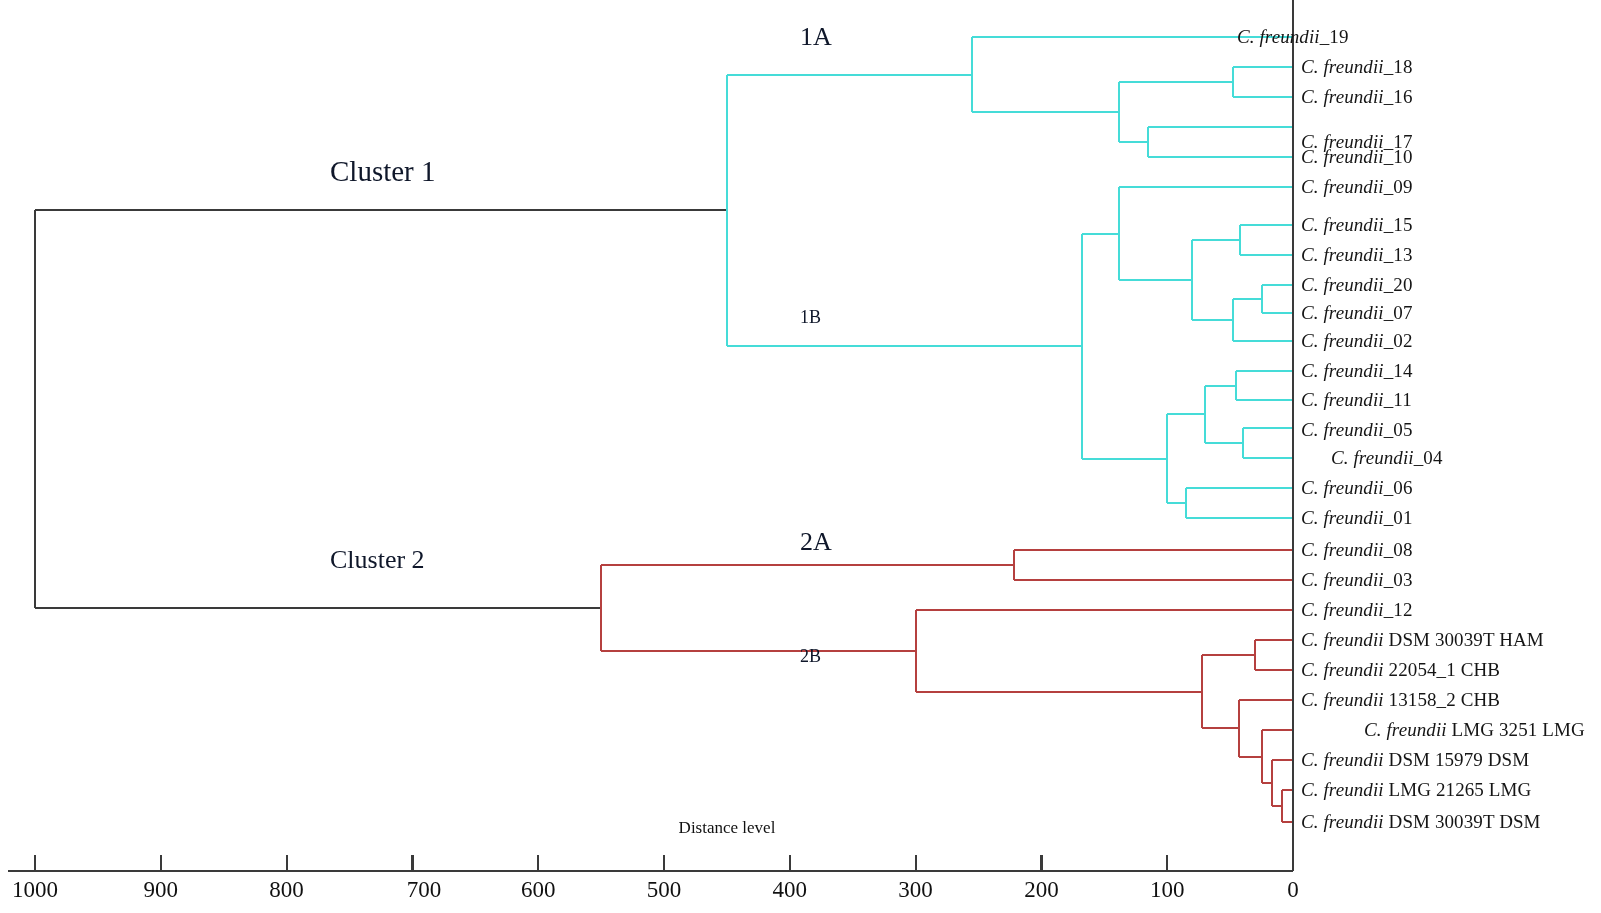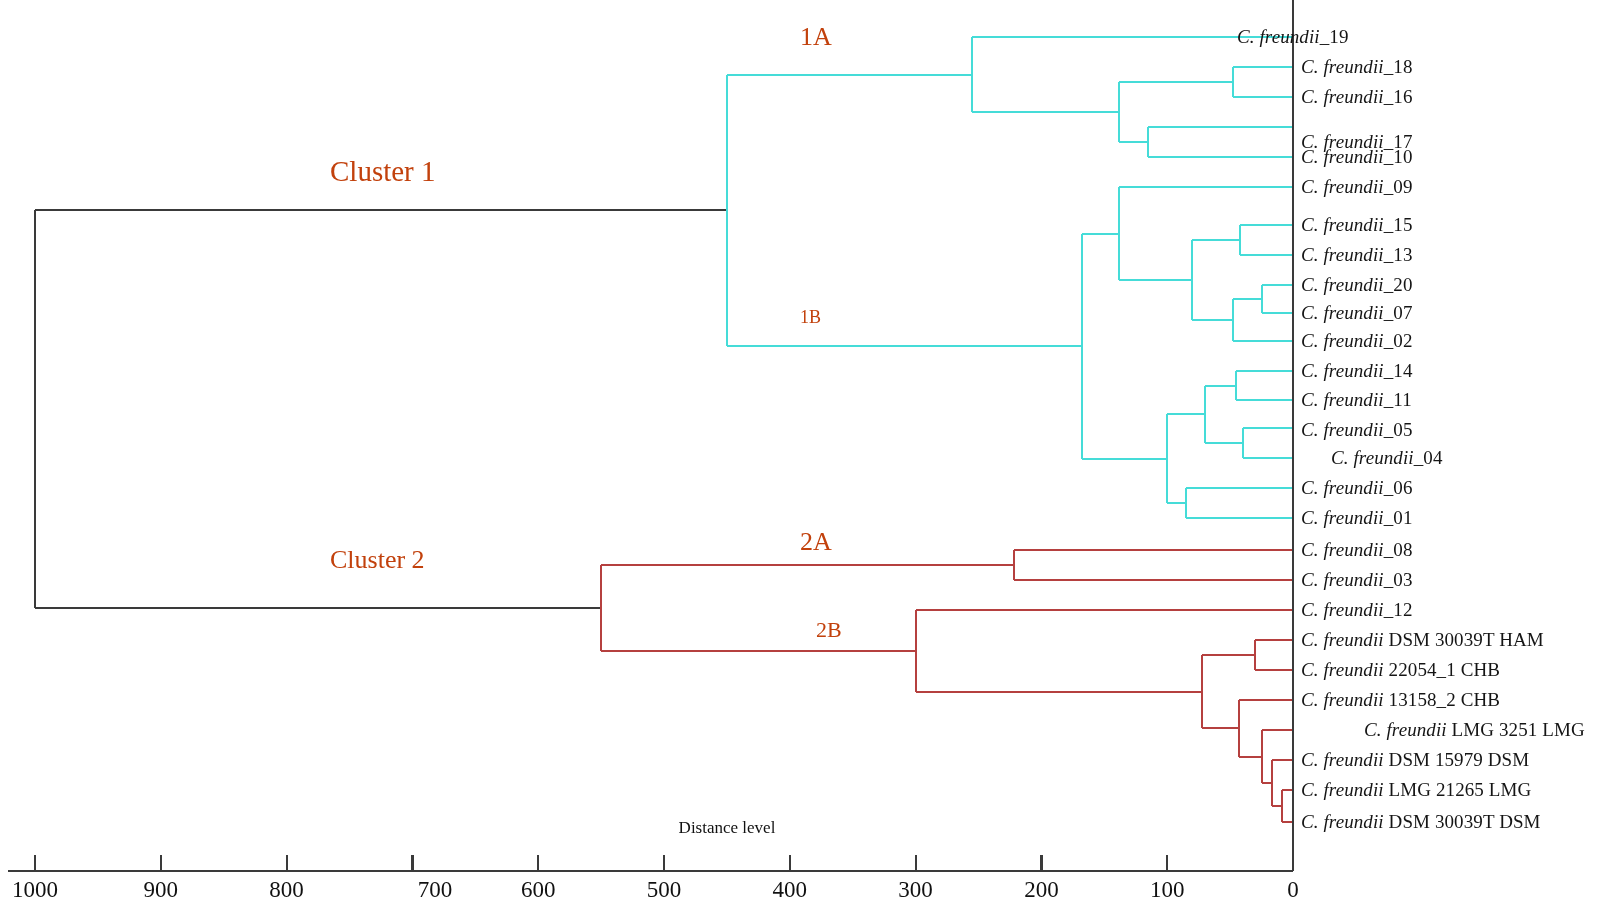--- a/index.html
+++ b/index.html
@@ -17,21 +17,21 @@
     line-height:19px;
     color:#151515;
     letter-spacing:0.1px;
   }
   .leaf-label .sp{font-style:italic;}
   .leaf-label .st{font-style:normal;}
   .cluster-tag{
     position:absolute;
     font-family:"Liberation Serif","DejaVu Serif",serif;
     font-size:25px;
-    color:#c2410c;
+    color:#0f172a;
     white-space:nowrap;
   }
   .axis-tick-label{
     position:absolute;
     font-family:"Liberation Serif","DejaVu Serif",serif;
     font-size:23px;
     color:#111;
     text-align:center;
     white-space:nowrap;
     transform:translateX(-50%);
@@ -176,27 +176,27 @@
       <div class="leaf-label" style="left: 1301px; top: 750px;"><span class="sp">C. freundii</span><span class="st"> DSM 15979 DSM</span></div>
       <div class="leaf-label" style="left: 1301px; top: 780px;"><span class="sp">C. freundii</span><span class="st"> LMG 21265 LMG</span></div>
       <div class="leaf-label" style="left: 1301px; top: 812px;"><span class="sp">C. freundii</span><span class="st"> DSM 30039T DSM</span></div>
     </div>
   <div id="cluster-tags">
       <div class="cluster-tag" style="left: 330px; top: 155px; font-size: 29px;">Cluster 1</div>
       <div class="cluster-tag" style="left: 330px; top: 545px; font-size: 26px;">Cluster 2</div>
       <div class="cluster-tag" style="left: 800px; top: 22px; font-size: 26px;">1A</div>
       <div class="cluster-tag" style="left: 800px; top: 307px; font-size: 18px;">1B</div>
       <div class="cluster-tag" style="left: 800px; top: 527px; font-size: 26px;">2A</div>
-      <div class="cluster-tag" style="left: 800px; top: 617px; font-size: 22px; margin-left: 16px;">2B</div>
+      <div class="cluster-tag" style="left: 800px; top: 646px; font-size: 18px;">2B</div>
     </div>
   <div id="axis-labels">
       <div class="axis-tick-label" style="left: 35px; top: 877px;">1000</div>
       <div class="axis-tick-label" style="left: 160.8px; top: 877px;">900</div>
       <div class="axis-tick-label" style="left: 286.6px; top: 877px;">800</div>
-      <div class="axis-tick-label" style="left: 435px; top: 877px;">700</div>
+      <div class="axis-tick-label" style="left: 424px; top: 877px;">700</div>
       <div class="axis-tick-label" style="left: 538.2px; top: 877px;">600</div>
       <div class="axis-tick-label" style="left: 664px; top: 877px;">500</div>
       <div class="axis-tick-label" style="left: 789.8px; top: 877px;">400</div>
       <div class="axis-tick-label" style="left: 915.6px; top: 877px;">300</div>
       <div class="axis-tick-label" style="left: 1041.4px; top: 877px;">200</div>
       <div class="axis-tick-label" style="left: 1167.2px; top: 877px;">100</div>
       <div class="axis-tick-label" style="left: 1293px; top: 877px;">0</div>
     </div>
 
   <div class="axis-title" id="axis-title" style="left: 727px; top: 818px;">Distance  level</div>

